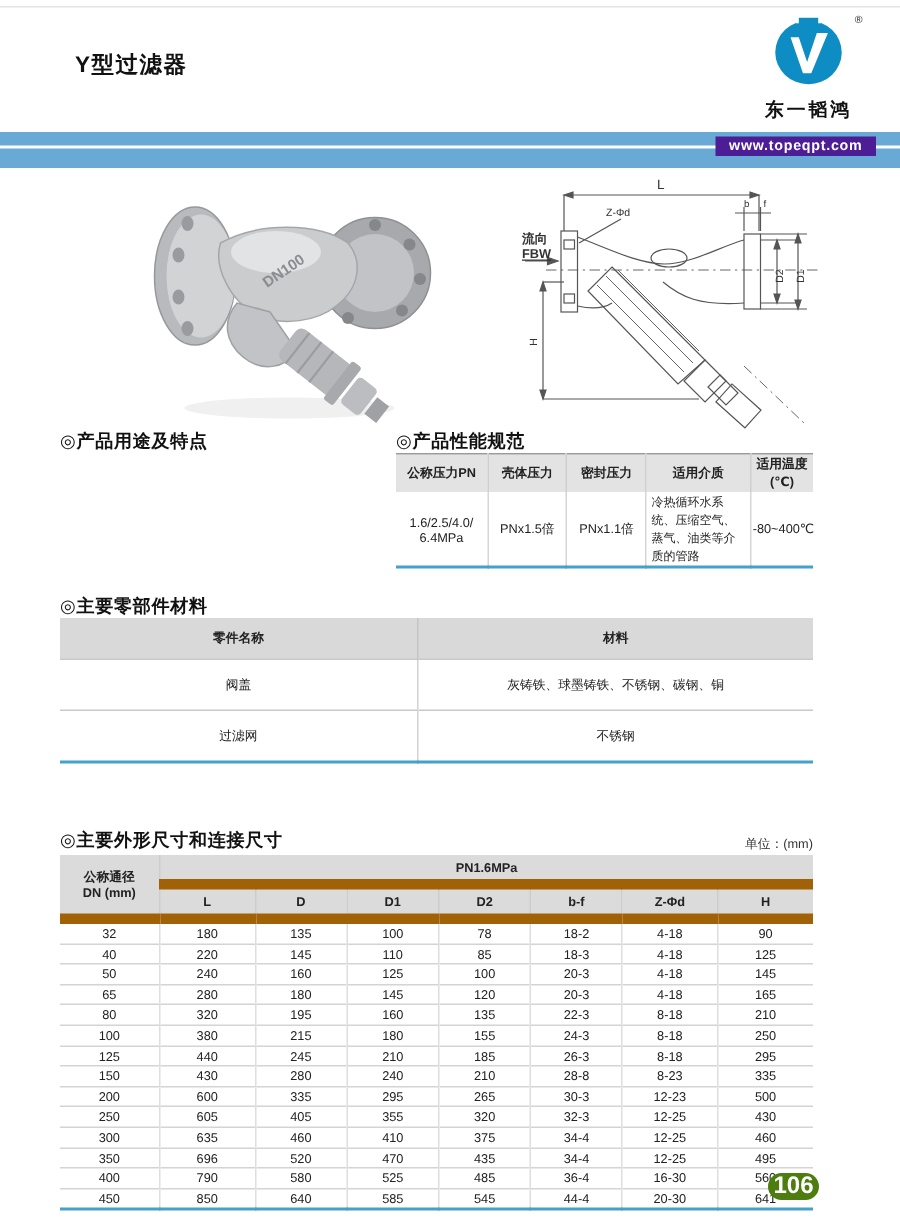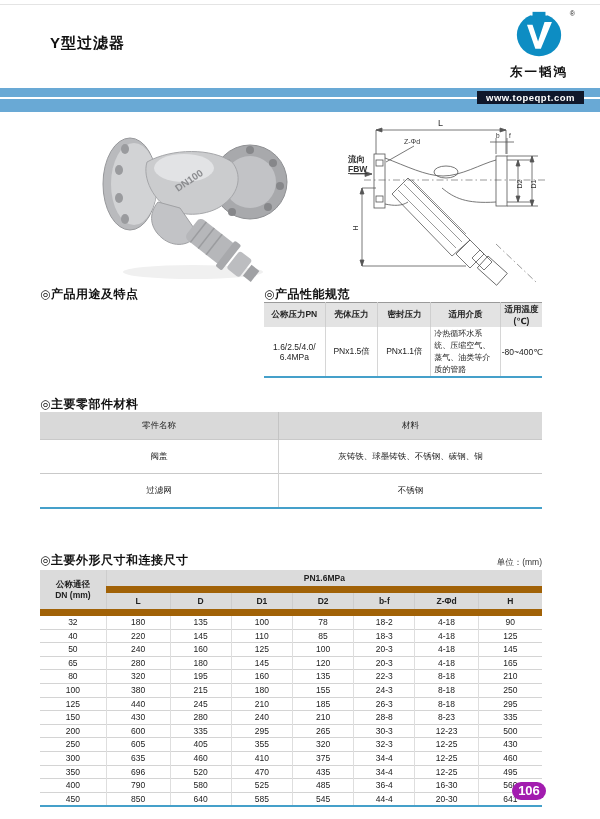--- a/index.html
+++ b/index.html
@@ -9,21 +9,21 @@
 
   
   .doc-title{position:absolute;left:50px;top:34px;font-size:15px;font-weight:bold;color:#111;letter-spacing:1px;}
   .logo-wrap{position:absolute;left:501px;top:10px;width:76px;text-align:center;}
   .logo-reg{position:absolute;right:2px;top:0;font-size:7px;color:#222;}
   .brand-name{margin-top:2px;font-size:12.5px;font-weight:bold;color:#111;letter-spacing:2px;white-space:nowrap;}
 
   
   .band{position:absolute;top:88px;left:0;width:600px;height:24px;background:#69a9d5;}
   .band-line{position:absolute;top:9px;left:0;right:0;height:1.5px;background:#fff;}
-  .band-label{position:absolute;right:16px;top:3px;background:#0f172a;padding:0 9px;
+  .band-label{position:absolute;right:16px;top:3px;background:#4c1d95;padding:0 9px;
               color:#fff;font-size:9.5px;font-weight:bold;letter-spacing:.5px;line-height:13px;}
 
   
   .photo{position:absolute;left:92px;top:122px;}
   .drawing{position:absolute;left:346px;top:114px;}
 
   
   .sec-head{position:absolute;font-size:12px;font-weight:bold;color:#111;letter-spacing:.5px;}
   .unit-note{position:absolute;font-size:8.5px;color:#333;}
 
@@ -36,36 +36,36 @@
   .perf td{font-size:8.5px;height:47px;border-right:1px solid #d6d6d6;background:#fff;color:#222;}
   .perf th:last-child,.perf td:last-child{border-right:none;}
   .perf .medium{font-size:8px;line-height:1.5;text-align:left;padding:0 3px;}
 
   
   .features-body{position:absolute;left:40px;top:303px;width:219px;font-size:9px;line-height:1.63;
                  text-align:justify;color:#222;text-indent:2em;}
 
   
   .mat{position:absolute;left:40px;top:412px;width:502px;border-bottom:2px solid #45a0ca;}
-  .mat th{background:#d9d9d9;font-size:8.5px;font-weight:normal;height:25px;border-right:1px solid #c4c4c4;margin-left:27px;}
+  .mat th{background:#d9d9d9;font-size:8.5px;font-weight:bold;height:25px;border-right:1px solid #c4c4c4;margin-left:27px;}
   .mat td{font-size:8.5px;height:31px;background:#fff;border-top:1px solid #c9c9c9;border-right:1px solid #d2d2d2;}
   .mat th:last-child,.mat td:last-child{border-right:none;}
 
   
   .dim{position:absolute;left:40px;top:570px;width:502px;border-bottom:2px solid #45a0ca;}
   .dim th{background:#dbdbdb;font-size:8.5px;font-weight:bold;color:#222;height:14px;
           border-right:1px solid #cdcdcd;border-bottom:7px solid #a16207;}
   .dim th.dn{white-space:pre-line;line-height:1.25;}
   .dim td{font-size:8.5px;color:#222;background:#fff;height:12.6px;line-height:12.6px;padding:0;
           border-right:1px solid #dedede;border-top:1px solid #d4d4d4;}
   .dim td:last-child,.dim th:last-child{border-right:none;}
 
   
   .page-badge{position:absolute;left:512px;top:782px;width:34px;height:18px;border-radius:9px;
-              background:#a21caf;color:#fff;font-size:13px;font-weight:bold;text-align:center;line-height:18px;}
+              background:#4d7c0f;color:#fff;font-size:16px;font-weight:bold;text-align:center;line-height:18px;}
 
   svg text{font-family:"Liberation Sans","DejaVu Sans",sans-serif;}
 </style>
 </head>
 <body>
 
 <div class="page">
   <div class="toprule"></div>
 
   <div class="doc-title">Y型过滤器</div>

